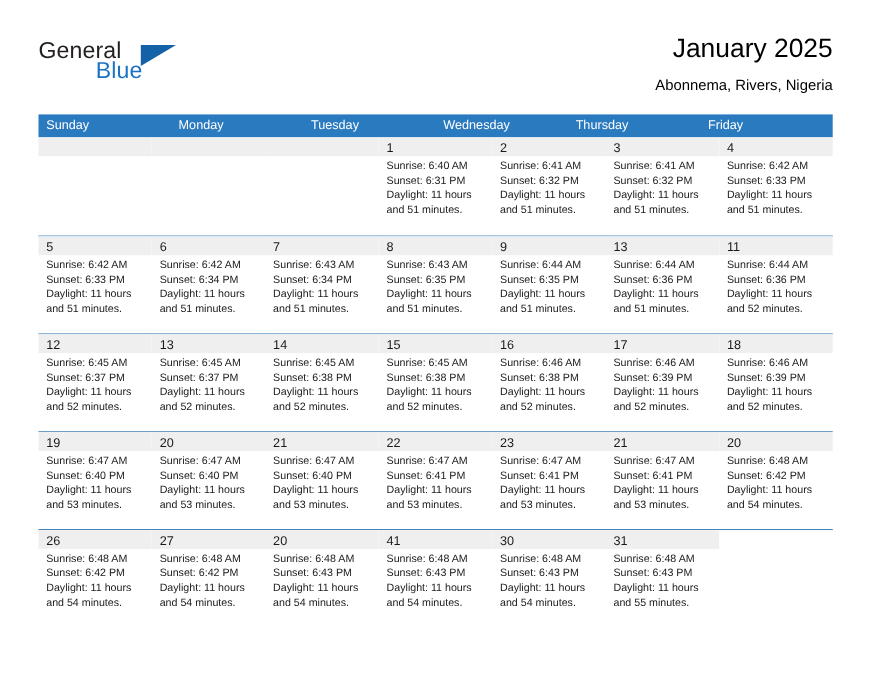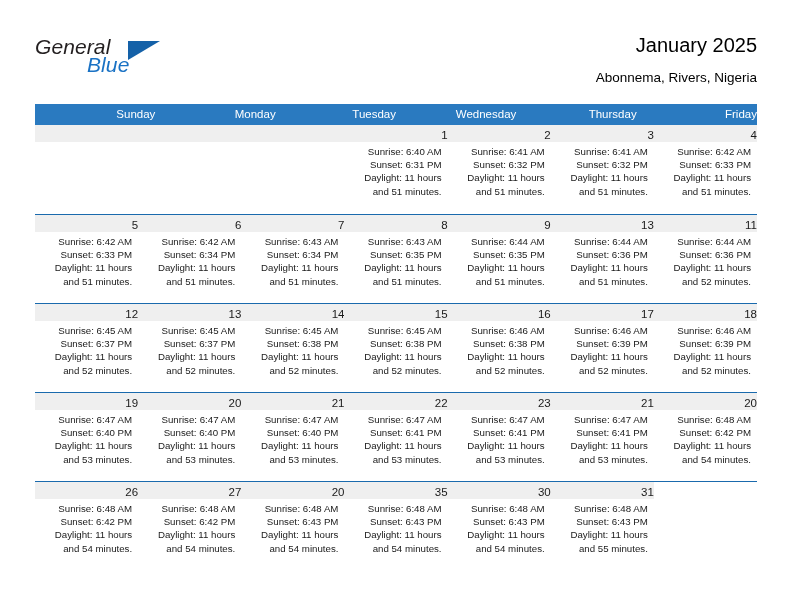--- a/index.html
+++ b/index.html
@@ -28,21 +28,20 @@
     top: 0;
     width: 792px;
     height: 100px;
   }
   .brand {
     position: absolute;
     left: 35px;
     top: 36px;
     width: 230px;
     height: 55px;
-    font-style: italic;
   }
   .brand-general {
     position: absolute;
     left: 0;
     top: 0;
     font-size: 21px;
     color: #231f20;
     letter-spacing: 0.1px;
     line-height: 22px;
   }
@@ -66,40 +65,39 @@
     border-bottom: 19px solid transparent;
   }
 
   .title-block {
     position: absolute;
     right: 35px;
     top: 29px;
     text-align: right;
   }
   .month-title {
-    font-size: 20px;
+    font-size: 24px;
     color: #000000;
     line-height: 32px;
     white-space: nowrap;
   }
   .location {
     font-size: 13.5px;
     color: #000000;
     line-height: 18px;
     margin-top: 8px;
     white-space: nowrap;
   }
 
   
   .calendar {
     position: absolute;
     left: 35px;
     top: 104px;
     width: 722px;
-    text-align: right;
   }
   .weekdays {
     display: flex;
     background: #2a7ac0;
     height: 21px;
   }
   .weekday {
     flex: 1 1 0;
     color: #ffffff;
     font-size: 11.5px;
@@ -443,21 +441,21 @@
           <div class="daycell">
             <div class="daynum-band"><span class="daynum">20</span></div>
             <div class="details">
               <div>Sunrise: 6:48 AM</div>
               <div>Sunset: 6:43 PM</div>
               <div>Daylight: 11 hours</div>
               <div>and 54 minutes.</div>
             </div>
           </div>
           <div class="daycell">
-            <div class="daynum-band"><span class="daynum">35</span></div>
+            <div class="daynum-band"><span class="daynum">41</span></div>
             <div class="details">
               <div>Sunrise: 6:48 AM</div>
               <div>Sunset: 6:43 PM</div>
               <div>Daylight: 11 hours</div>
               <div>and 54 minutes.</div>
             </div>
           </div>
           <div class="daycell">
             <div class="daynum-band"><span class="daynum">30</span></div>
             <div class="details">

